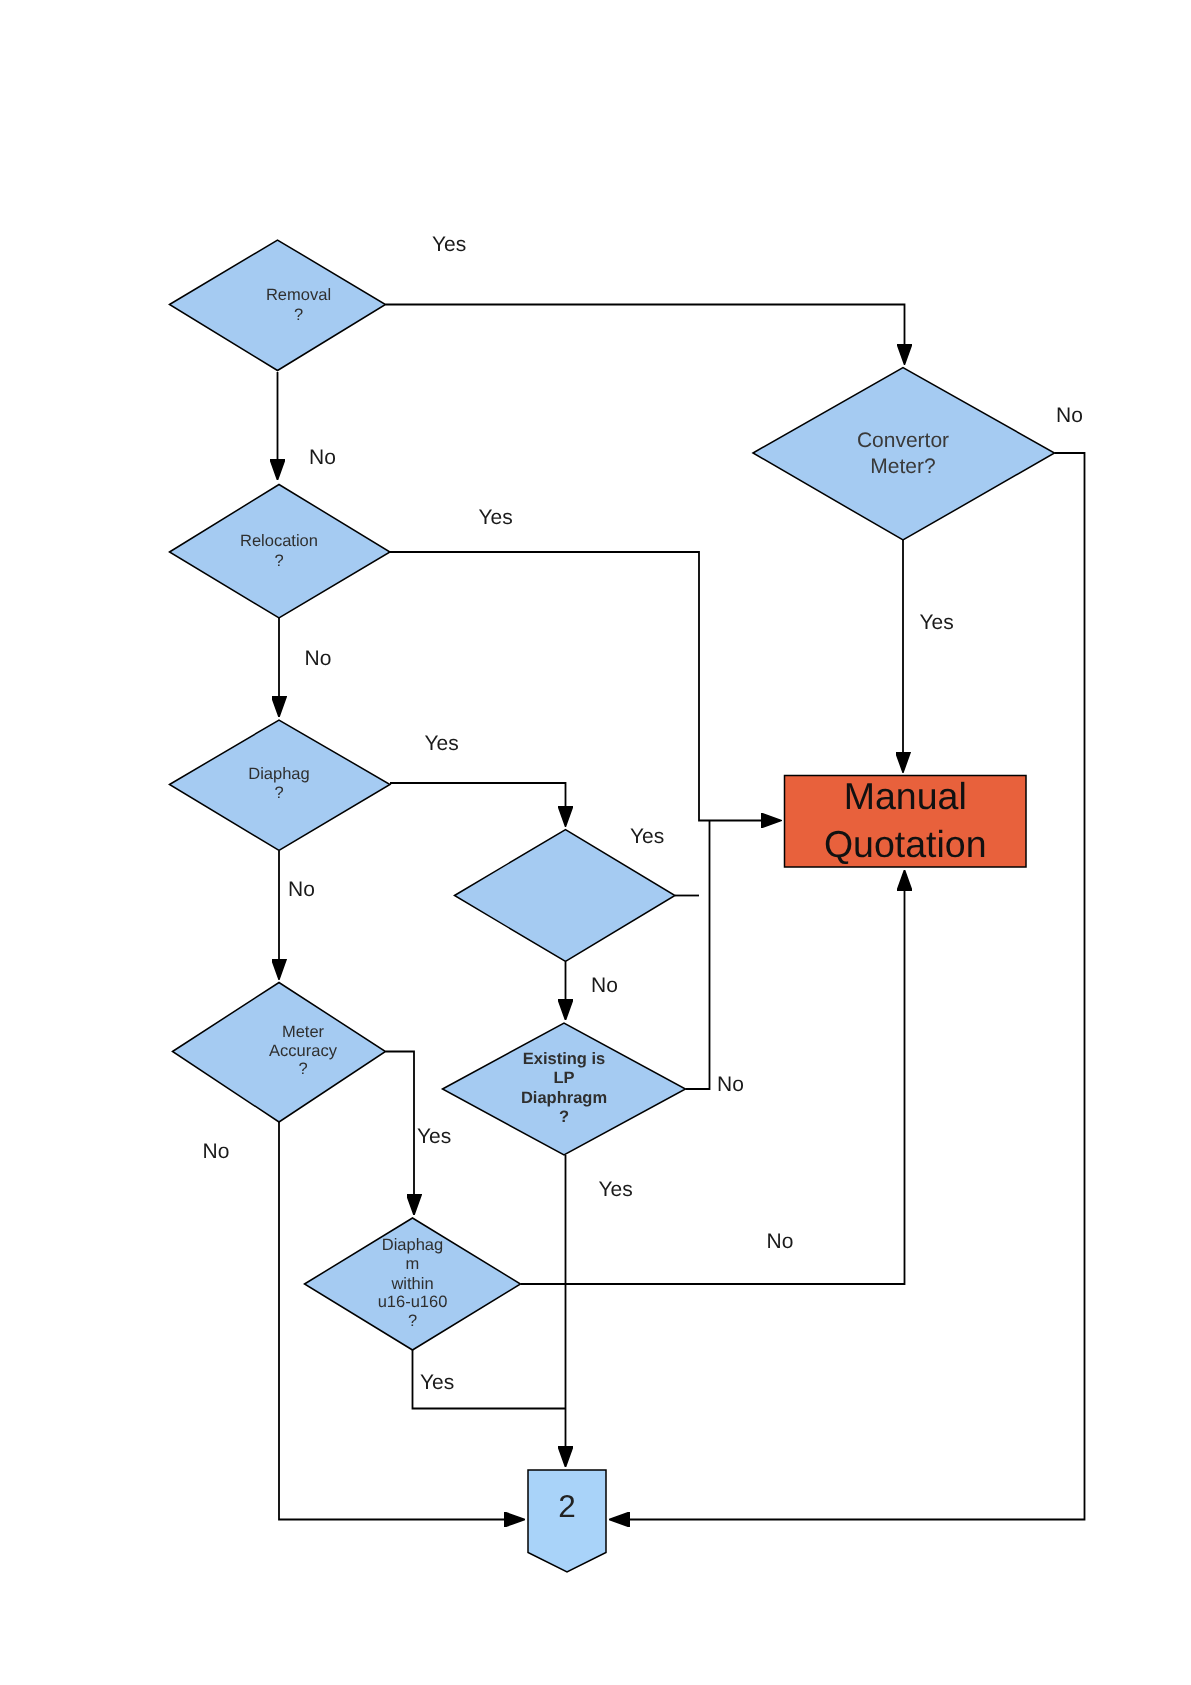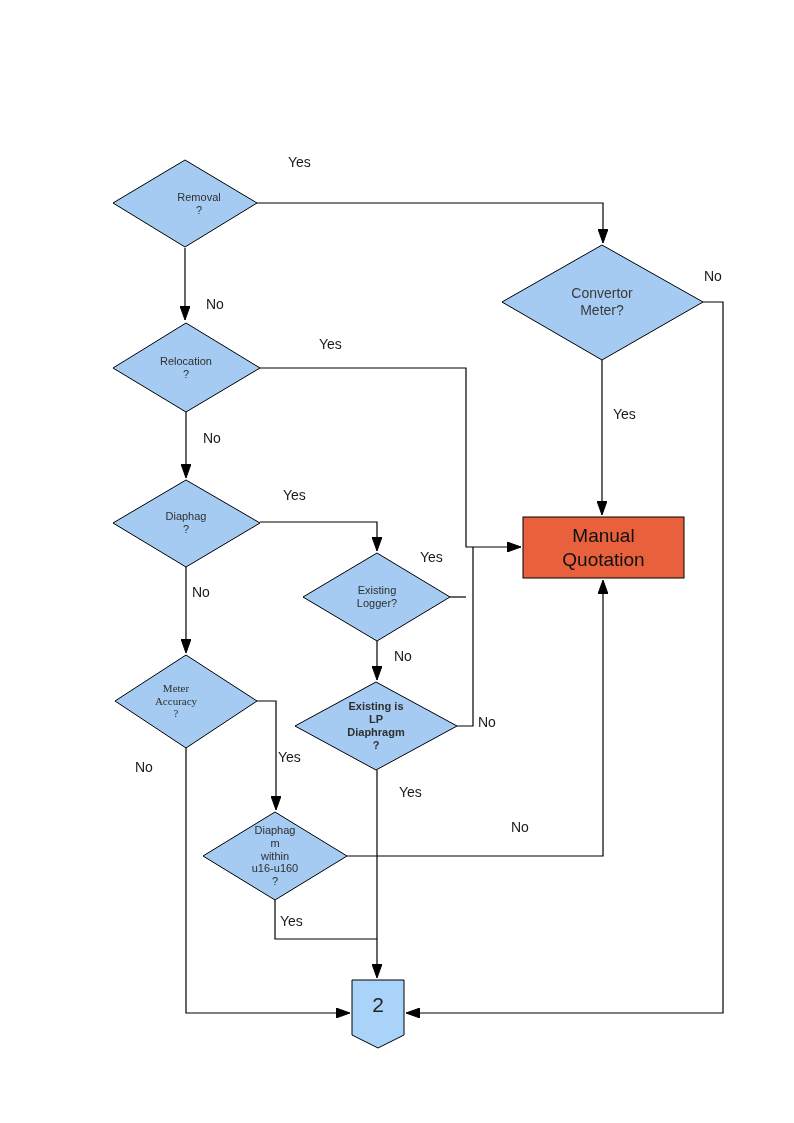--- a/index.html
+++ b/index.html
@@ -24,34 +24,34 @@
     align-items: center;
     justify-content: center;
     text-align: center;
     white-space: pre-line;
     color: #2f2f2f;
     line-height: 1.18;
     pointer-events: none;
   }
   .node-sm   { font-size: 11px; }
   .node-md   { font-size: 14px; color: #3a3a3a; }
-  .node-proc { font-size: 19px; color: #111111; line-height: 1.25; }
+  .node-proc { font-size: 25px; color: #111111; line-height: 1.25; }
   .node-conn { font-size: 21px; color: #222222; }
   .edge-lbl  {
     position: absolute;
     font-size: 14px;
     color: #1a1a1a;
     white-space: nowrap;
     pointer-events: none;
   }
   
   .lbl-removal    { left: 129px; top: 174px; width: 140px; height: 60px; }
   .lbl-relocation { left: 116px; top: 338px; width: 140px; height: 60px; }
   .lbl-exchange   { left: 116px; top: 493px; width: 140px; height: 60px; }
-  .lbl-meter      { left: 106px; top: 671px; width: 140px; height: 60px; font-family: Liberation Serif, serif; }
+  .lbl-meter      { left: 132px; top: 671px; width: 140px; height: 60px; }
   .lbl-logger     { left: 307px; top: 567px; width: 140px; height: 60px; }
   .lbl-lp         { left: 306px; top: 694px; width: 140px; height: 64px; font-weight: bold; }
   .lbl-diaphragm  { left: 205px; top: 824px; width: 140px; height: 64px; text-align: center; }
   .lbl-convertor  { left: 522px; top: 282px; width: 160px; height: 40px; }
   .lbl-mq         { left: 523px; top: 517px; width: 161px; height: 61px; }
   .lbl-conn2      { left: 352px; top: 980px; width: 52px;  height: 50px; }
   
   .el-removal-yes    { left: 288px; top: 154px; }
   .el-removal-no     { left: 206px; top: 296px; }
   .el-relocation-yes { left: 319px; top: 336px; }
@@ -114,22 +114,20 @@
 
   <div class="lbl node-sm lbl-removal">Removal
 ?</div>
   <div class="lbl node-sm lbl-relocation">Relocation
 ?</div>
   <div class="lbl node-sm lbl-exchange">Diaphag
 ?</div>
   <div class="lbl node-sm lbl-meter">Meter
 Accuracy
 ?</div>
-  <div class="lbl node-sm lbl-logger">Existing
-Logger?</div>
   <div class="lbl node-sm lbl-lp">Existing is
 LP
 Diaphragm
 ?</div>
   <div class="lbl node-sm lbl-diaphragm">Diaphag
 m
 within
 u16-u160
 ?</div>
   <div class="lbl node-md lbl-convertor">Convertor

